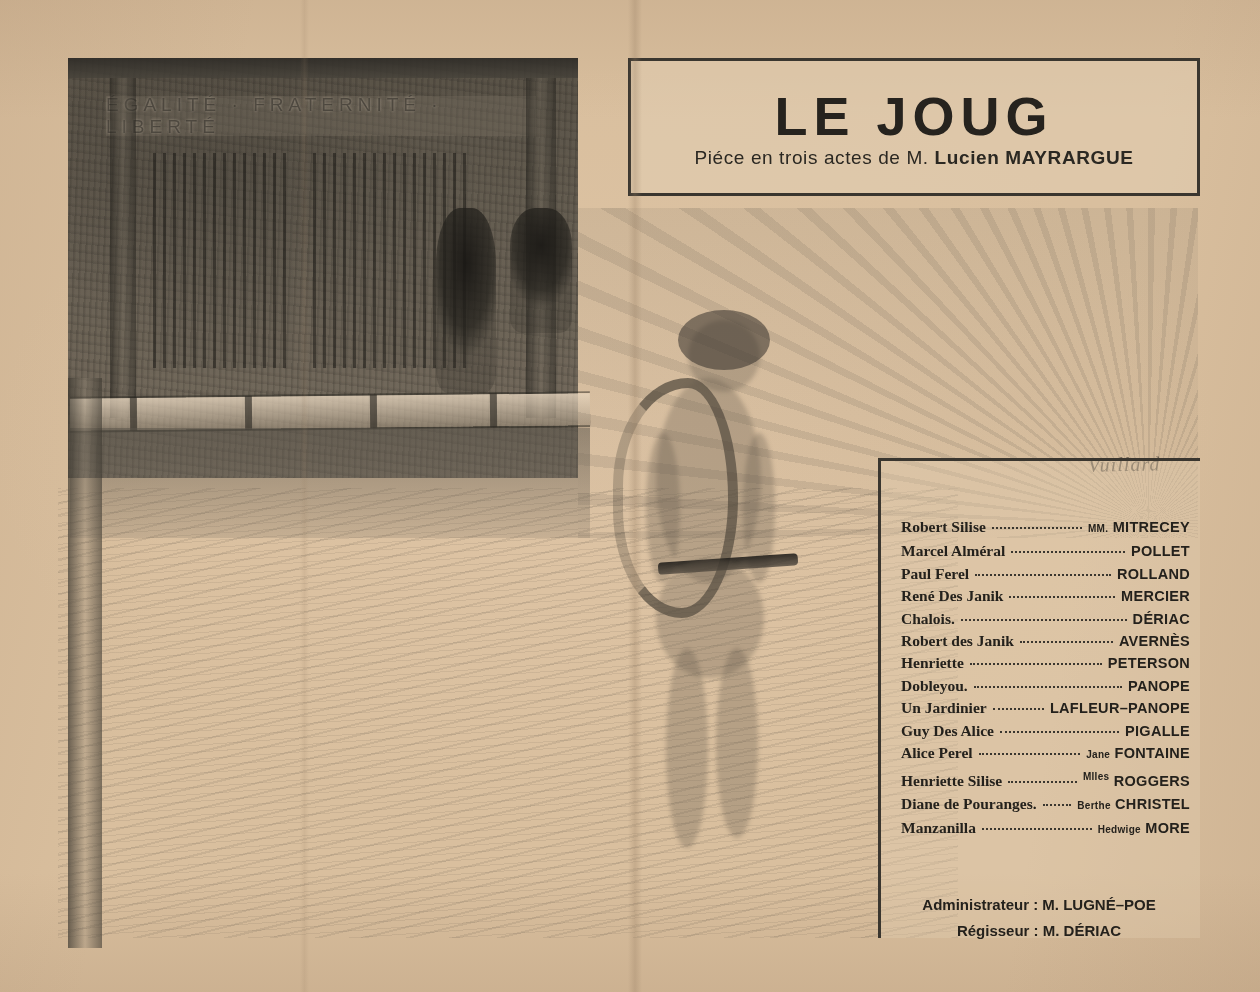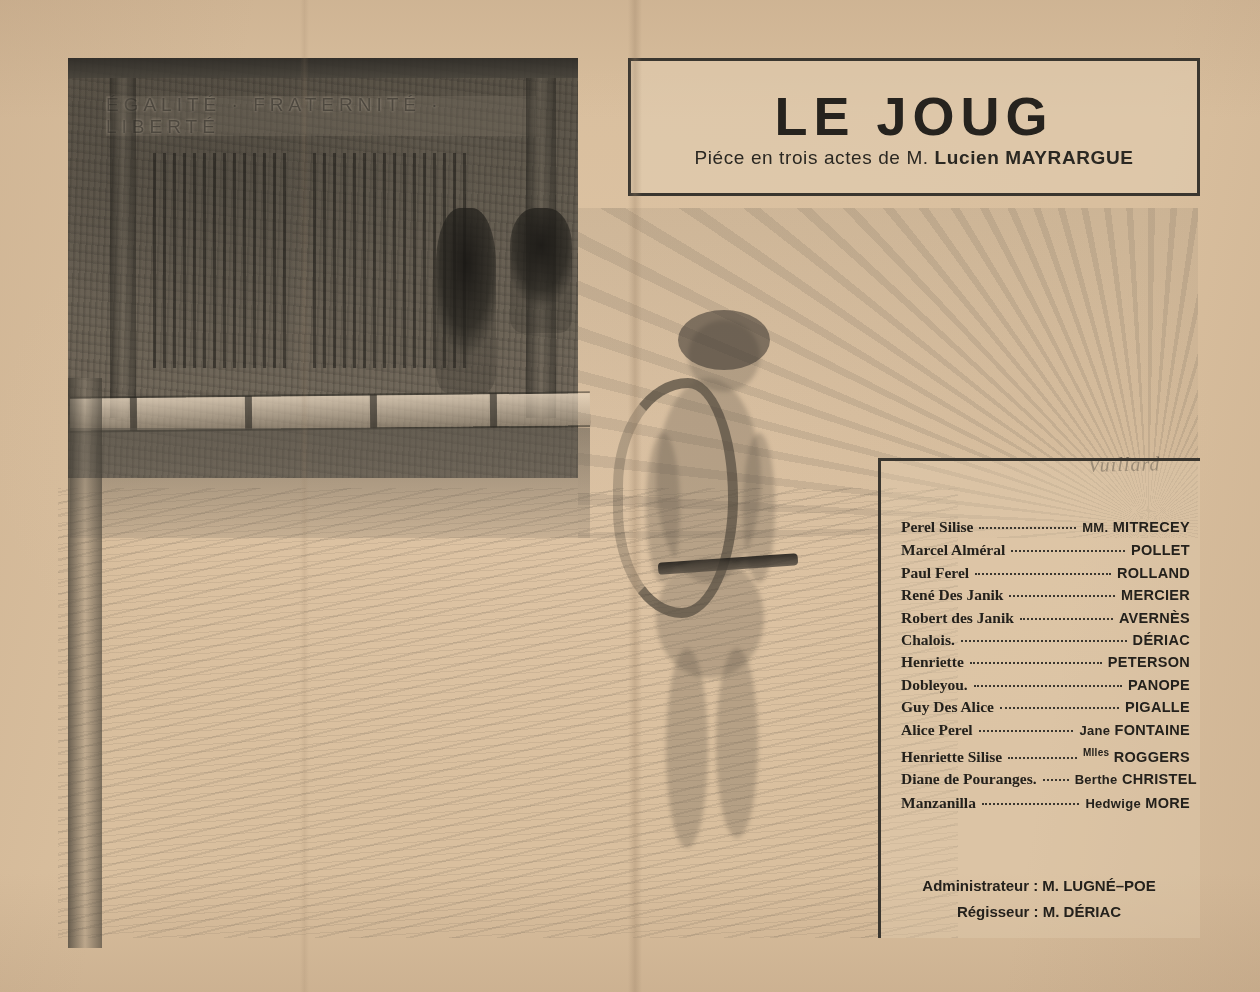--- a/index.html
+++ b/index.html
@@ -197,26 +197,26 @@
     font-weight: 700;
     font-size: 14.5px;
     letter-spacing: 0.3px;
   }
   .cast-actor .pre {
     font-size: 10px;
     font-weight: 700;
     vertical-align: super;
   }
   .cast-actor .small {
-    font-size: 13px;
+    font-size: 10px;
     font-weight: 700;
   }
   .credits {
     position: absolute;
-    left: 820px; top: 815px; width: 322px;
+    left: 820px; top: 834px; width: 322px;
     text-align: center;
     font-family: "Liberation Sans", sans-serif;
     font-size: 15px;
     font-weight: 700;
     color: #24211c;
     line-height: 26px;
   }
 
   
   .figure-wrap { position: absolute; left: 480px; top: 200px; width: 320px; height: 620px; }
@@ -307,58 +307,63 @@
         <span>Piéce en trois actes de M.</span>
         <b>Lucien MAYRARGUE</b>
       </div>
     </div>
 
     <div class="signature">Vuillard</div>
 
     <div class="cast-box">
       <div id="cast-rows">
           <div class="cast-row">
-            <span class="cast-role">Perel Silise</span>
+            <span class="cast-role">Robert Silise</span>
             <span class="cast-dots"></span>
             <span class="cast-actor"><span class="small">MM.</span> <span>MITRECEY</span></span>
           </div>
           <div class="cast-row">
             <span class="cast-role">Marcel Alméral</span>
             <span class="cast-dots"></span>
             <span class="cast-actor"><span>POLLET</span></span>
           </div>
           <div class="cast-row">
             <span class="cast-role">Paul Ferel</span>
             <span class="cast-dots"></span>
             <span class="cast-actor"><span>ROLLAND</span></span>
           </div>
           <div class="cast-row">
             <span class="cast-role">René Des Janik</span>
             <span class="cast-dots"></span>
             <span class="cast-actor"><span>MERCIER</span></span>
           </div>
           <div class="cast-row">
+            <span class="cast-role">Chalois.</span>
+            <span class="cast-dots"></span>
+            <span class="cast-actor"><span>DÉRIAC</span></span>
+          </div>
+          <div class="cast-row">
             <span class="cast-role">Robert des Janik</span>
             <span class="cast-dots"></span>
             <span class="cast-actor"><span>AVERNÈS</span></span>
           </div>
           <div class="cast-row">
-            <span class="cast-role">Chalois.</span>
-            <span class="cast-dots"></span>
-            <span class="cast-actor"><span>DÉRIAC</span></span>
-          </div>
-          <div class="cast-row">
             <span class="cast-role">Henriette</span>
             <span class="cast-dots"></span>
             <span class="cast-actor"><span>PETERSON</span></span>
           </div>
           <div class="cast-row">
             <span class="cast-role">Dobleyou.</span>
             <span class="cast-dots"></span>
             <span class="cast-actor"><span>PANOPE</span></span>
+          </div>
+          <div class="cast-row">
+            <span class="cast-role">Un Jardinier</span>
+            <span class="cast-dots"></span>
+            <span class="cast-actor"><span>LAFLEUR–PANOPE</span></span>
           </div>
           <div class="cast-row">
             <span class="cast-role">Guy Des Alice</span>
             <span class="cast-dots"></span>
             <span class="cast-actor"><span>PIGALLE</span></span>
           </div>
           <div class="cast-row">
             <span class="cast-role">Alice Perel</span>
             <span class="cast-dots"></span>
             <span class="cast-actor"><span class="small">Jane</span> <span>FONTAINE</span></span>

